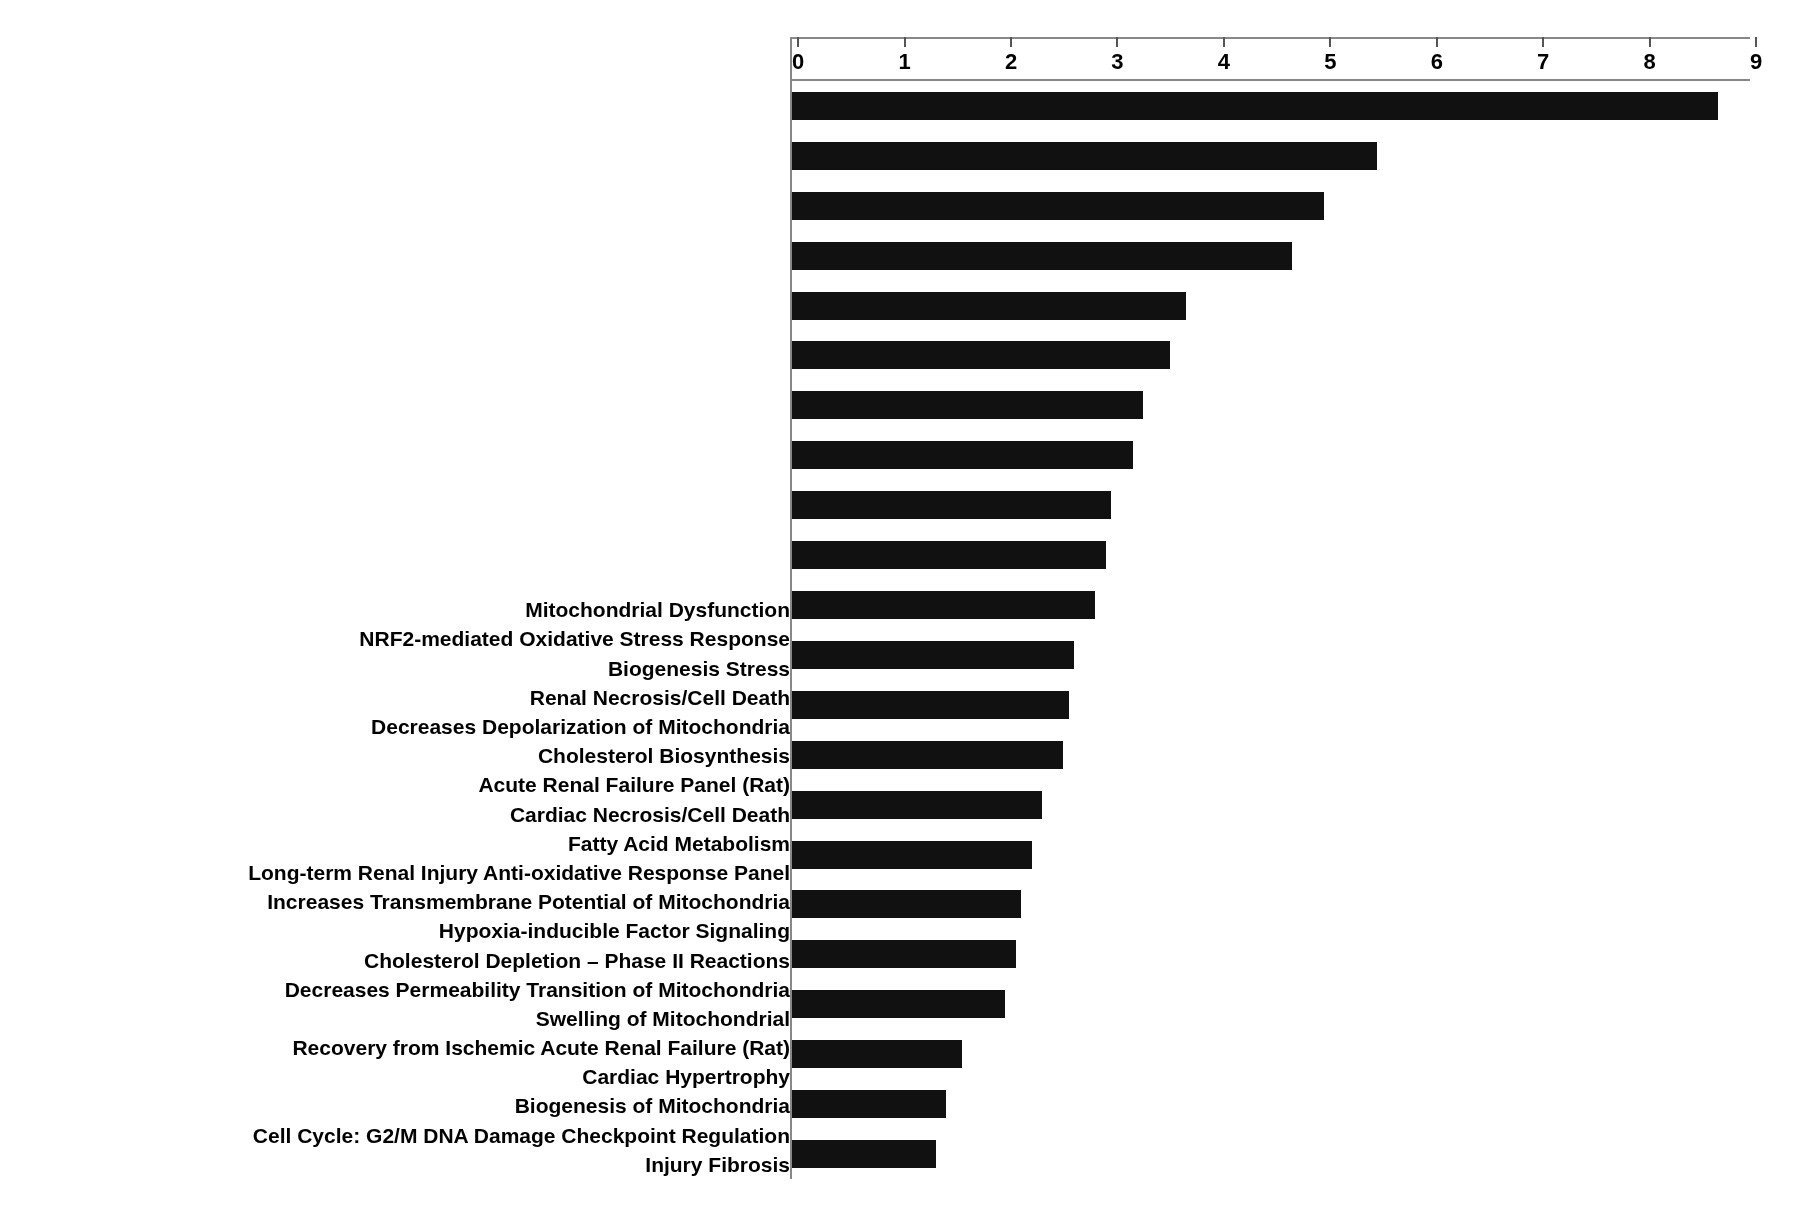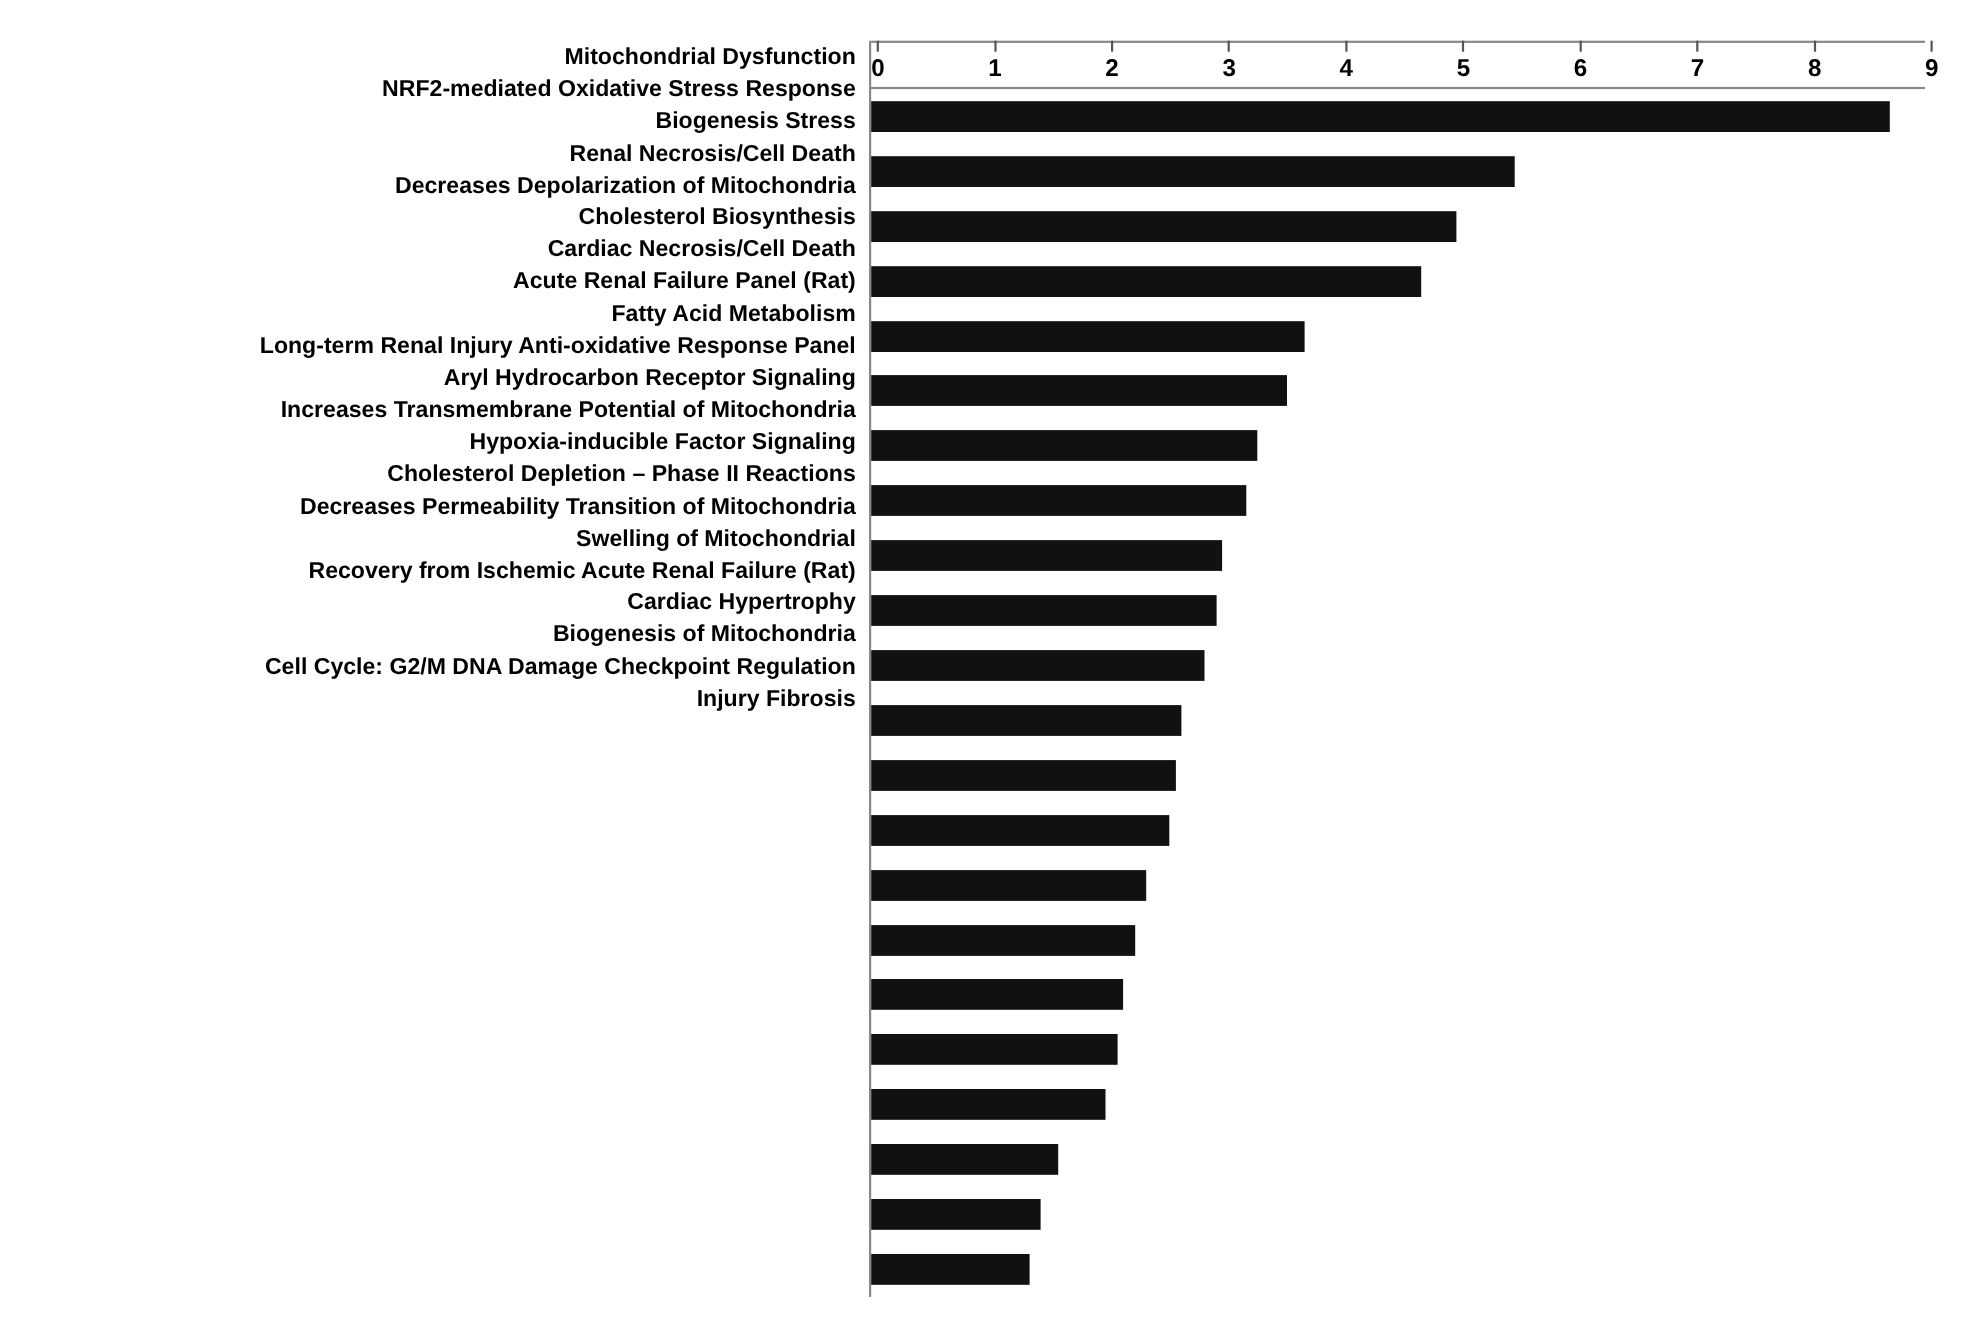--- a/index.html
+++ b/index.html
@@ -28,23 +28,23 @@
       padding-right: 60px;
     }
     .chart-area {
       display: flex;
       flex-direction: row;
       flex: 1;
     }
     .labels-column {
       display: flex;
       flex-direction: column;
-      justify-content: flex-start;
+      justify-content: flex-end;
       width: 740px;
-      padding-right: 12px;
+      padding-right: 0;
     }
     .label-item {
       font-size: 21px;
       font-weight: bold;
       text-align: right;
       line-height: 1.2;
       padding: 2px 0;
     }
     .bars-section {
       flex: 1;
@@ -111,25 +111,24 @@
 
   <div class="chart-area">
 
     <div class="labels-column" id="labels-col">
     <div class="label-item">Mitochondrial Dysfunction</div>
         <div class="label-item">NRF2-mediated Oxidative Stress Response</div>
         <div class="label-item">Biogenesis Stress</div>
         <div class="label-item">Renal Necrosis/Cell Death</div>
         <div class="label-item">Decreases Depolarization of Mitochondria</div>
         <div class="label-item">Cholesterol Biosynthesis</div>
+        <div class="label-item">Acute Renal Failure Panel (Rat)</div>
         <div class="label-item">Cardiac Necrosis/Cell Death</div>
-        <div class="label-item">Acute Renal Failure Panel (Rat)</div>
         <div class="label-item">Fatty Acid Metabolism</div>
         <div class="label-item">Long-term Renal Injury Anti-oxidative Response Panel</div>
-        <div class="label-item">Aryl Hydrocarbon Receptor Signaling</div>
         <div class="label-item">Increases Transmembrane Potential of Mitochondria</div>
         <div class="label-item">Hypoxia-inducible Factor Signaling</div>
         <div class="label-item">Cholesterol Depletion – Phase II Reactions</div>
         <div class="label-item">Decreases Permeability Transition of Mitochondria</div>
         <div class="label-item">Swelling of Mitochondrial</div>
         <div class="label-item">Recovery from Ischemic Acute Renal Failure (Rat)</div>
         <div class="label-item">Cardiac Hypertrophy</div>
         <div class="label-item">Biogenesis of Mitochondria</div>
         <div class="label-item">Cell Cycle: G2/M DNA Damage Checkpoint Regulation</div>
         <div class="label-item">Injury Fibrosis</div>

